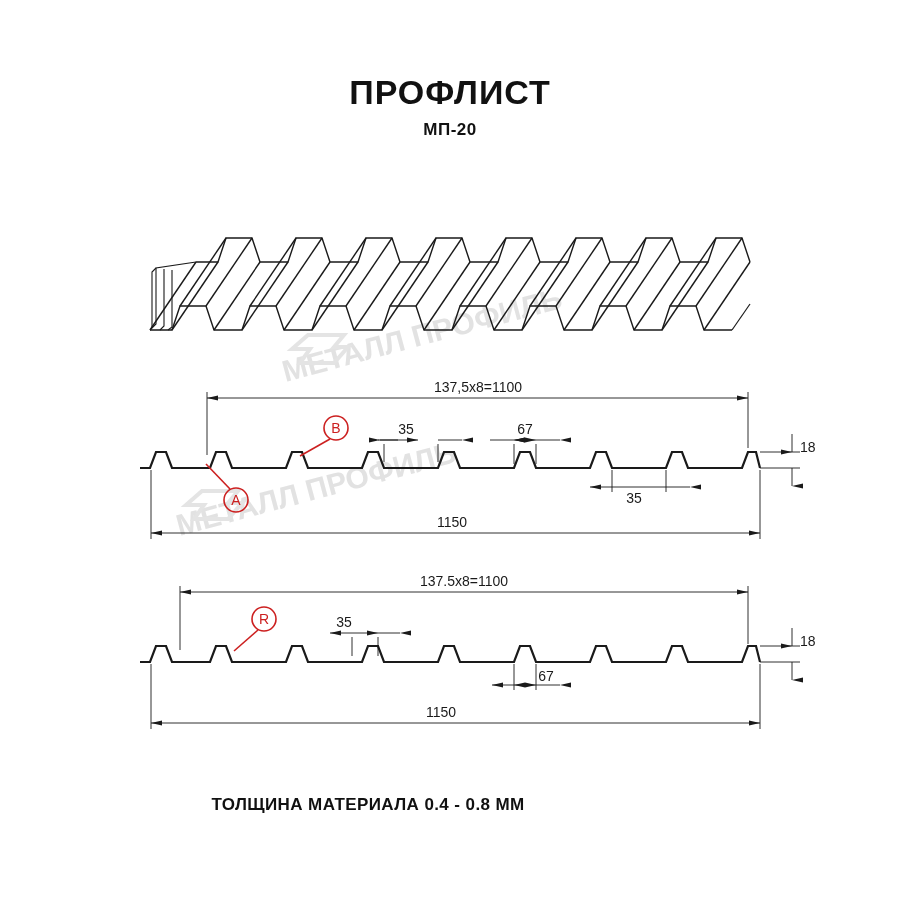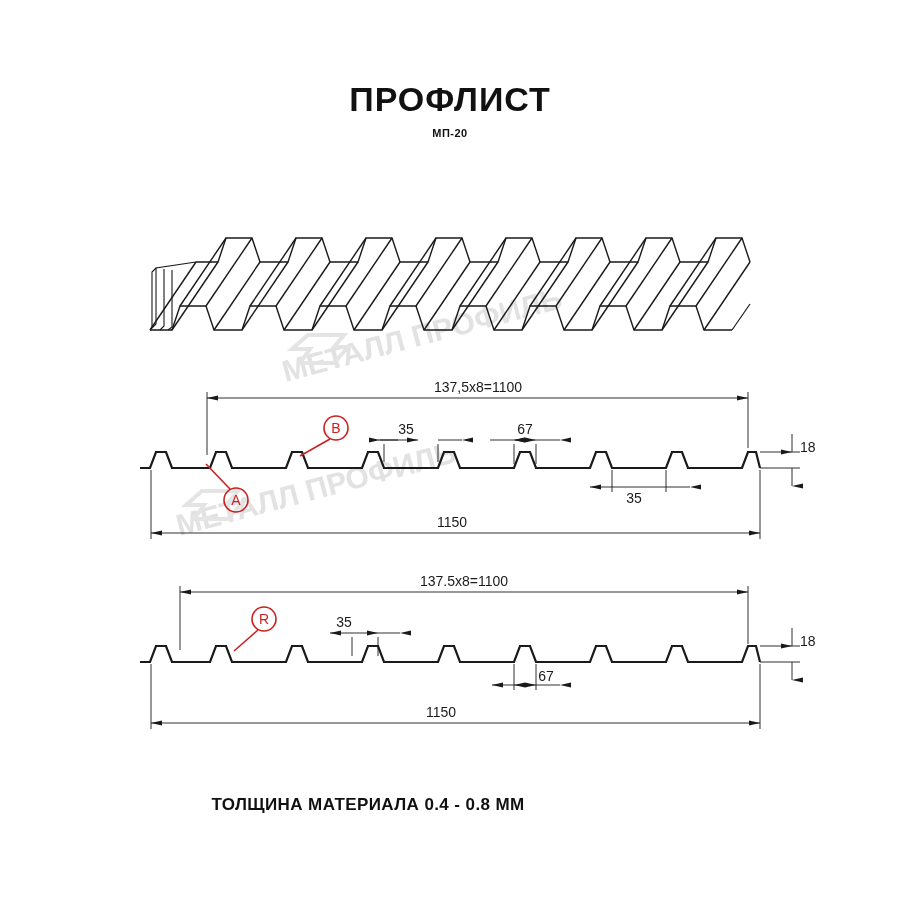--- a/index.html
+++ b/index.html
@@ -19,31 +19,30 @@
     position: relative;
     width: 900px;
     height: 900px;
   }
   .title-block {
     position: absolute;
     top: 72px;
     left: 0;
     width: 900px;
     text-align: center;
-    margin-top: 7px;
   }
   .title-main {
     font-size: 34px;
     font-weight: bold;
     letter-spacing: 1px;
     color: #111111;
     line-height: 40px;
   }
   .title-sub {
-    font-size: 11px;
+    font-size: 17px;
     font-weight: bold;
     color: #111111;
     margin-top: 8px;
     letter-spacing: 0.5px;
   }
   .footer-note {
     position: absolute;
     top: 795px;
     left: 0;
     width: 736px;

